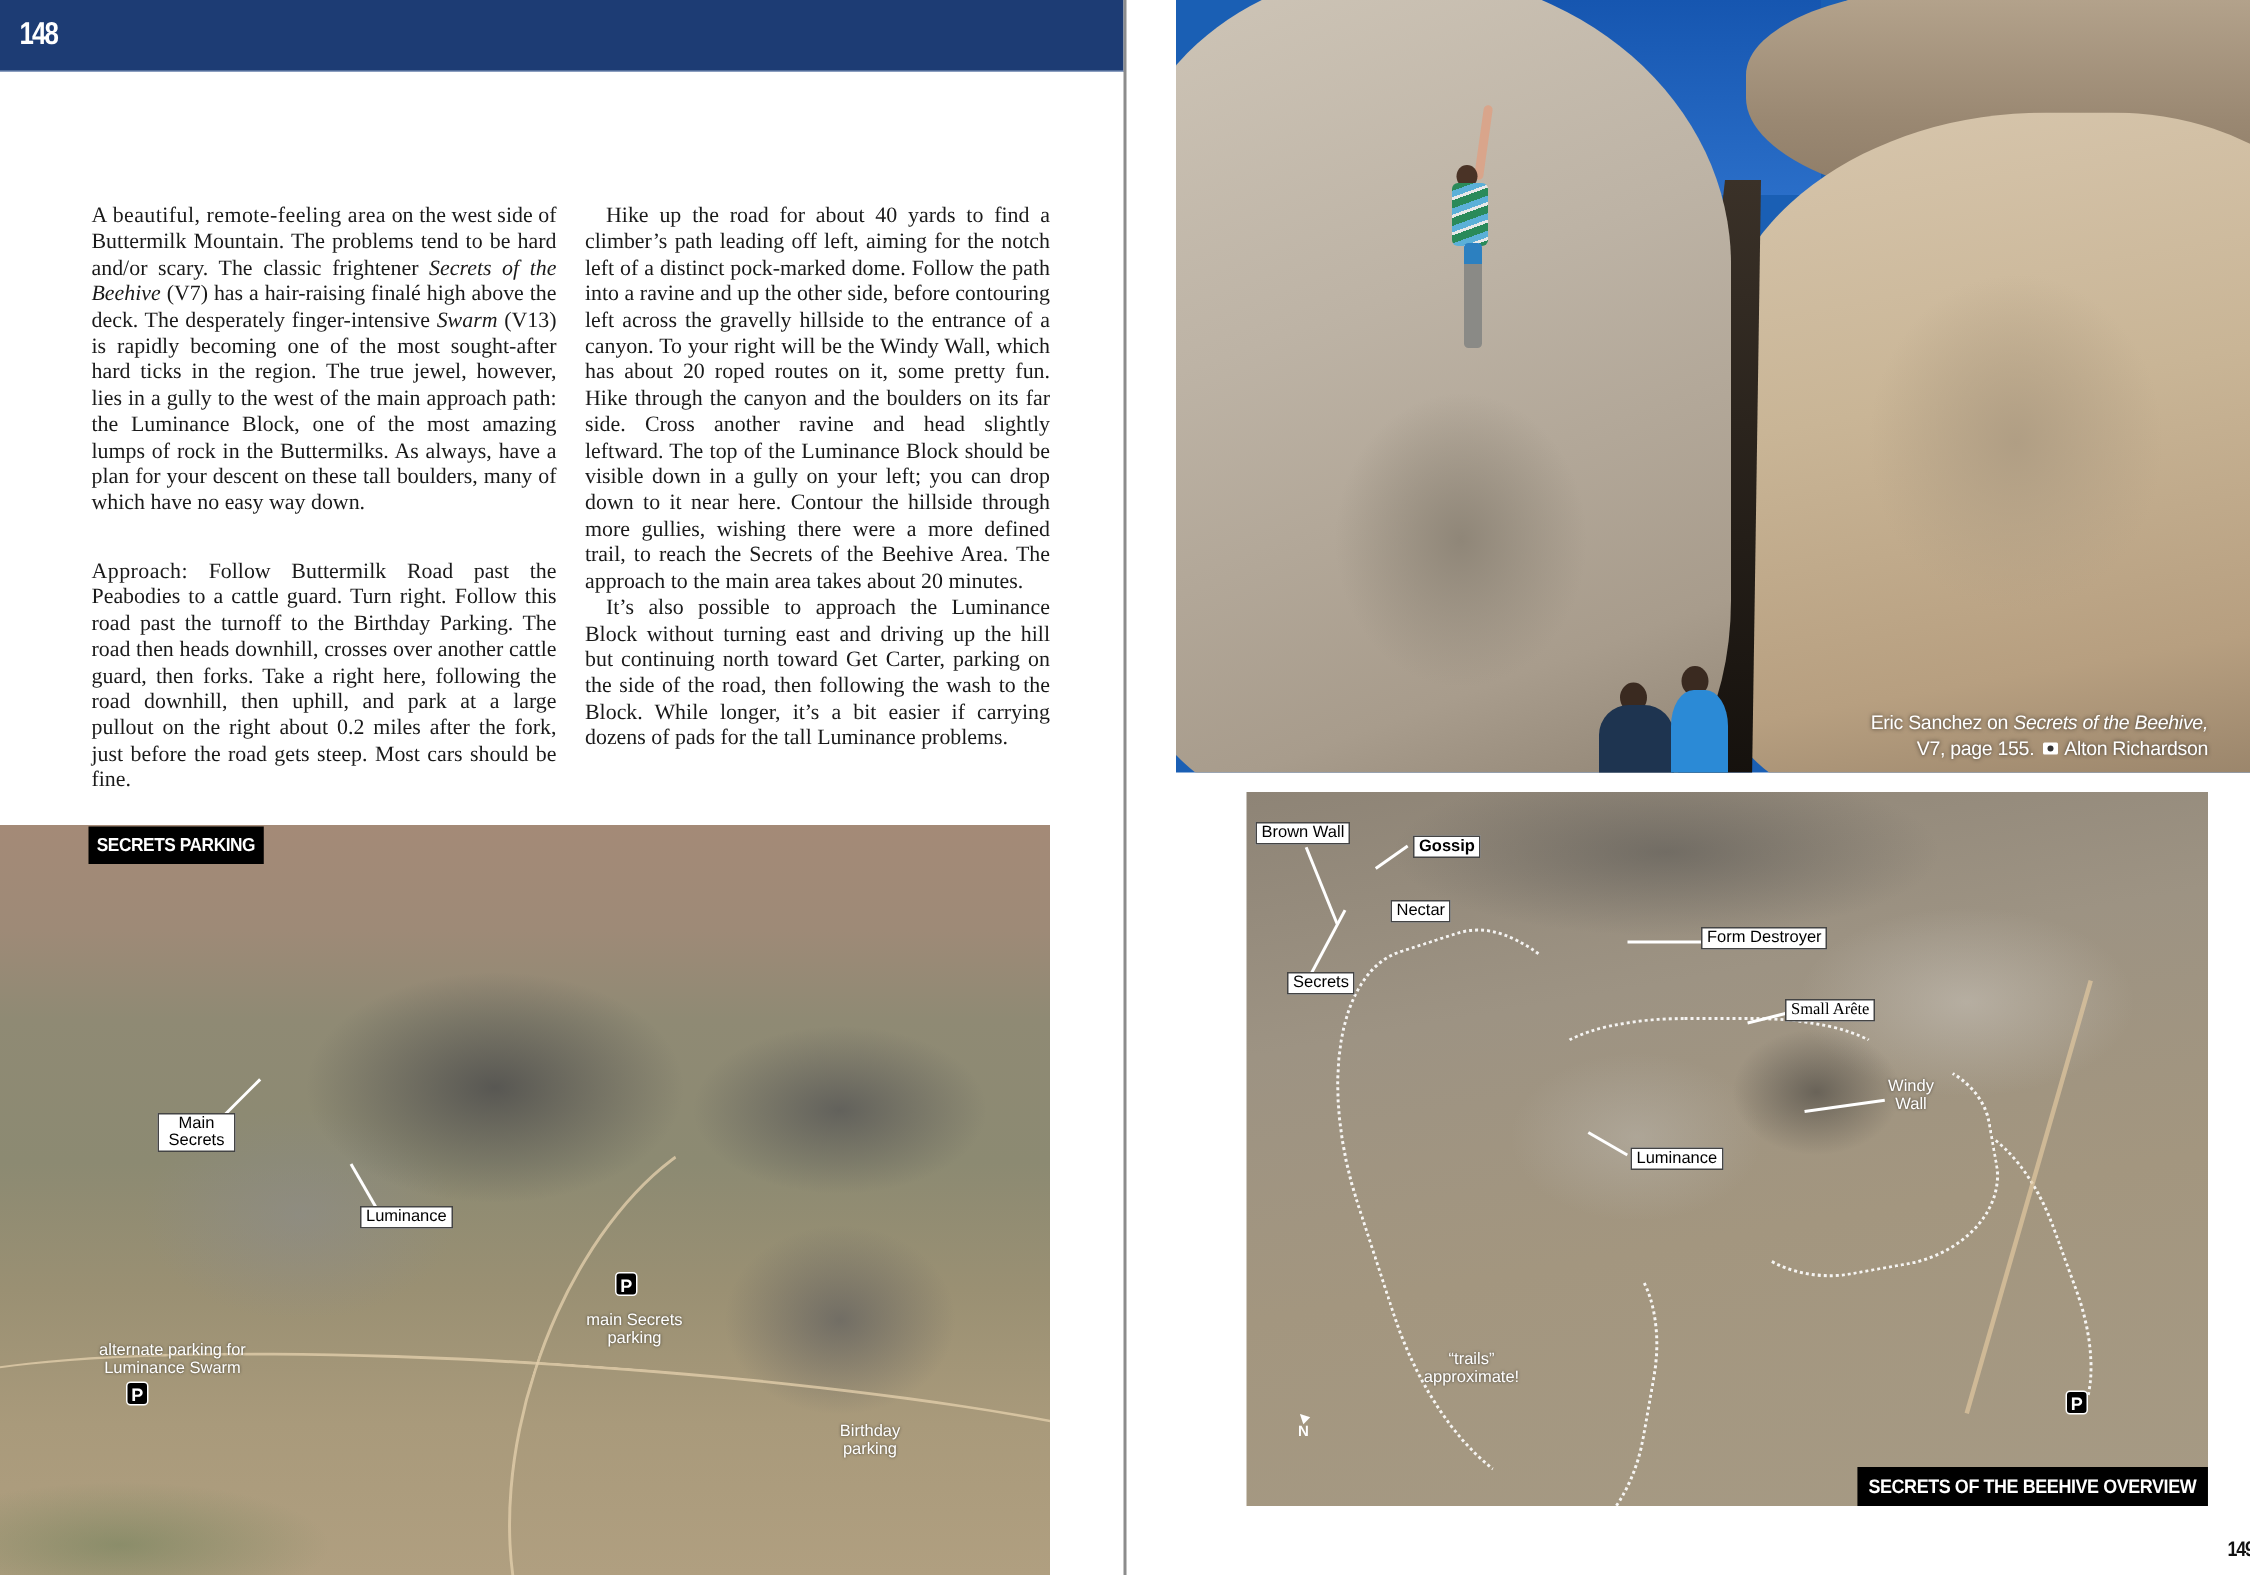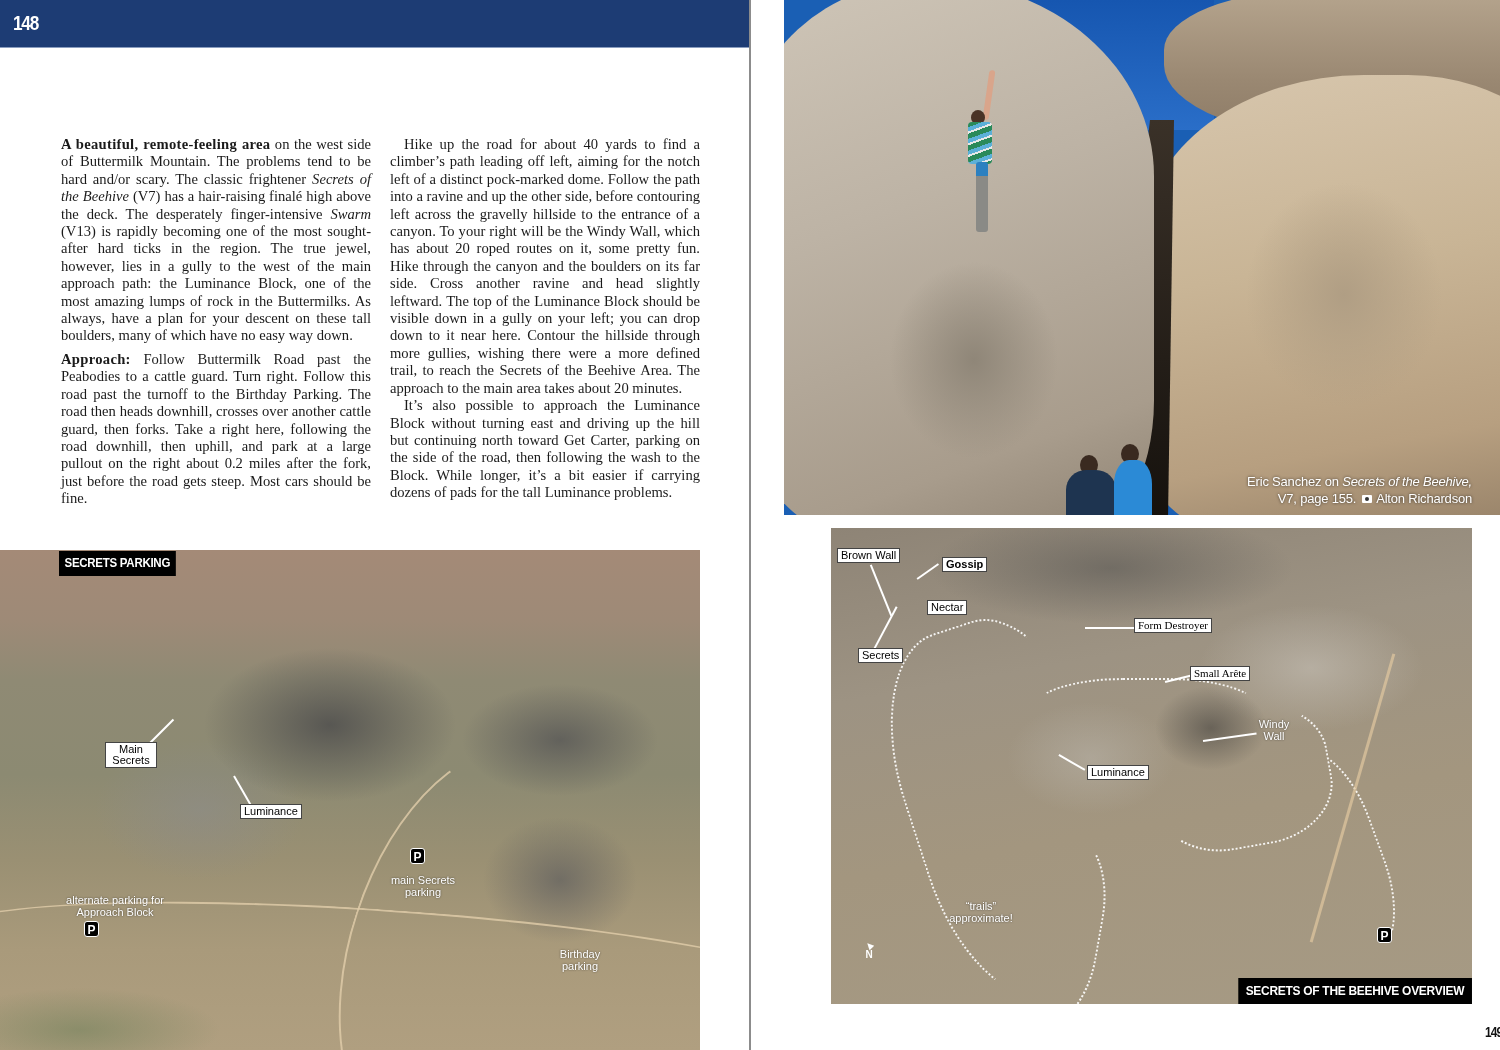--- a/index.html
+++ b/index.html
@@ -9,23 +9,23 @@
   
   .page-left { position: absolute; left: 0; top: 0; width: 749px; height: 1050px; background: #fff; }
   .header-bar { position: absolute; left: 0; top: 0; width: 749px; height: 48px; background: #1d3c74; border-bottom: 1px solid #8a9dbf; }
   .page-num-left { position: absolute; left: 13px; top: 11px; color: #fff; font-family: "Liberation Sans", sans-serif; font-weight: bold; font-size: 21px; letter-spacing: -1.5px; transform: scaleX(0.82); transform-origin: left center; }
   .page-title { position: absolute; left: 0; top: 64px; width: 760px; text-align: center; font-family: "Liberation Sans", sans-serif; font-size: 33px; font-weight: normal; color: #1d3c74; letter-spacing: -1.2px; }
 
   .col { position: absolute; top: 136px; width: 310px; font-size: 14.6px; line-height: 17.4px; text-align: justify; hyphens: auto; }
   .col1 { left: 61px; }
   .col2 { left: 390px; }
   .col p { margin: 0; }
-  .col p.gap { margin-top: 6px; }
+  .col p.gap { margin-top: 28px; }
   .col p.indent { text-indent: 14px; }
-  .lead { font-weight: bold; letter-spacing: 0.3px; }
+  .lead { font-weight: normal; letter-spacing: 0.3px; }
   em { font-style: italic; }
 
   
   .photo-parking { position: absolute; left: 0; top: 550px; width: 700px; height: 500px; overflow: hidden;
     background:
       radial-gradient(ellipse 180px 110px at 330px 175px, rgba(70,70,72,0.75), rgba(70,70,72,0) 70%),
       radial-gradient(ellipse 140px 80px at 560px 190px, rgba(80,80,82,0.7), rgba(80,80,82,0) 70%),
       radial-gradient(ellipse 110px 90px at 560px 330px, rgba(90,90,92,0.65), rgba(90,90,92,0) 70%),
       radial-gradient(ellipse 150px 100px at 200px 260px, rgba(140,140,140,0.55), rgba(140,140,140,0) 70%),
       radial-gradient(ellipse 200px 60px at 80px 480px, rgba(95,120,80,0.45), rgba(95,120,80,0) 70%),
@@ -120,21 +120,21 @@
     <div class="lbl-box" style="left:240px; top:254px;">Luminance</div>
 
     <div class="p-icon" style="left:410px; top:298px;">P</div>
     <div class="lbl-text" style="left:378px; top:324px; width:90px;text-align:center;">
       <div>main Secrets</div>
       <div>parking</div>
     </div>
 
     <div class="lbl-text" style="left:50px; top:344px; width:130px;">
       <div>alternate parking for</div>
-      <div>Approach Block</div>
+      <div>Luminance Swarm</div>
     </div>
     <div class="p-icon" style="left:84px; top:371px;">P</div>
 
     <div class="lbl-text" style="left:545px; top:398px; width:70px;">
       <div>Birthday</div>
       <div>parking</div>
     </div>
   </div>
 </div>
 
@@ -177,21 +177,21 @@
     <div class="lbl-box" style="left:6px; top:20px;">Brown Wall</div>
 
     <div class="leader" style="left:86px; top:50px; width:26px; transform: rotate(-35deg); height:1.5px;"></div>
     <div class="lbl-box" style="left:111px; top:29px;font-weight:bold;">Gossip</div>
 
     <div class="lbl-box" style="left:96px; top:72px;">Nectar</div>
     <div class="leader" style="left:42px; top:122px; width:50px; transform: rotate(-62deg); height:1.5px;"></div>
     <div class="lbl-box" style="left:27px; top:120px;">Secrets</div>
 
     <div class="leader" style="left:254px; top:99px; width:50px; height:1.5px;"></div>
-    <div class="lbl-box" style="left:303px; top:90px;font-family:Liberation Serif, serif;">Form Destroyer</div>
+    <div class="lbl-box" style="left:303px; top:90px;">Form Destroyer</div>
 
     <div class="leader" style="left:334px; top:153px; width:26px; transform: rotate(-14deg); height:1.5px;"></div>
     <div class="lbl-box" style="left:359px; top:138px;font-family:Liberation Serif, serif;">Small Arête</div>
 
     <div class="lbl-text" style="left:418px; top:190px; width:50px;">
       <div>Windy</div>
       <div>Wall</div>
     </div>
     <div class="leader" style="left:372px; top:212px; width:54px; transform: rotate(-8deg); height:1.5px;"></div>
 

